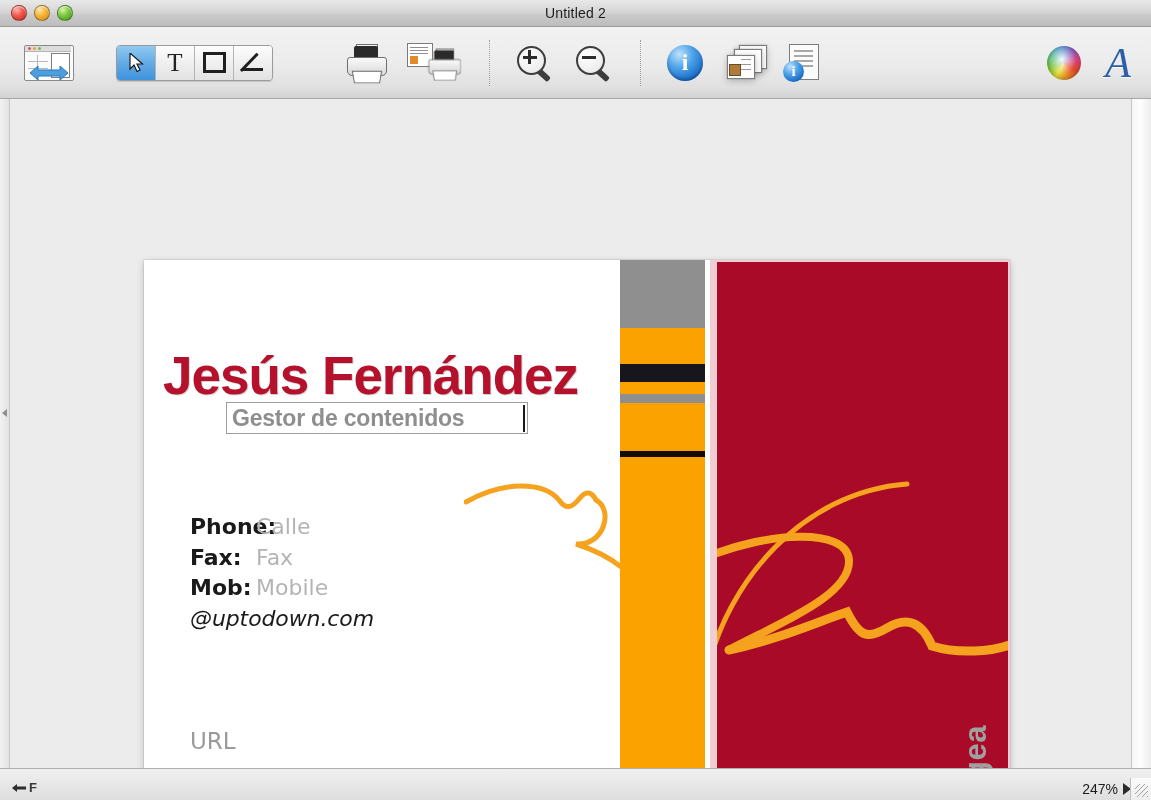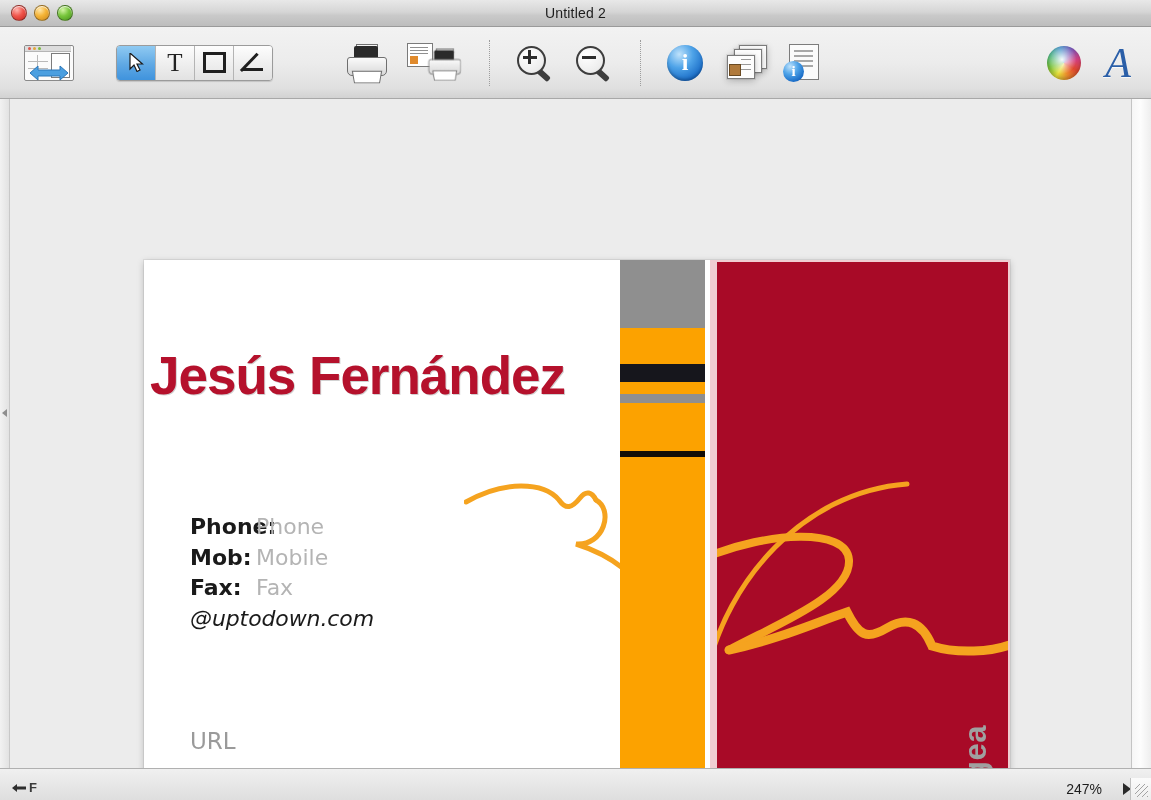--- a/index.html
+++ b/index.html
@@ -150,21 +150,21 @@
 
   .redpanel{position:absolute;left:566px;top:-5px;width:305px;height:563px;background:#f0cdd2;padding:7px;box-sizing:border-box;}
   .redpanel .fill{position:absolute;left:7px;top:7px;right:7px;bottom:7px;background:#a80a27;overflow:hidden;}
   .vert-brand{
     position:absolute;right:14px;bottom:86px;
     transform:rotate(-90deg);transform-origin:right bottom;
     white-space:nowrap;color:#a0a0a0;font-weight:bold;font-size:31px;letter-spacing:.5px;
   }
 
   .name{
-    position:absolute;left:6px;top:85px;width:470px;
+    position:absolute;left:19px;top:85px;width:470px;
     font-size:53px;font-weight:bold;color:#b5112c;letter-spacing:-1px;
     text-shadow:1px 1px 0 rgba(0,0,0,.18);
   }
   .subtitle-box{
     position:absolute;left:82px;top:142px;width:302px;height:32px;
     border:1px solid #9d9d9d;background:transparent;box-sizing:border-box;
     display:flex;align-items:center;padding-left:5px;
   }
   .subtitle-box .txt{font-size:23px;font-weight:bold;color:#8e8e8e;letter-spacing:-.2px;}
   .caret{position:absolute;right:2px;top:2px;width:2px;height:27px;background:#1a1a1a;}
@@ -182,21 +182,21 @@
     background:linear-gradient(to bottom,#f0f0f0,#dedede);border-top:1px solid #b0b0b0;}
   .fbadge{position:absolute;left:12px;bottom:5px;display:flex;align-items:center;gap:3px;
      font-size:13px;font-weight:bold;color:#3a3a3a;}
   .tabstrip{position:absolute;left:56px;bottom:0;display:flex;align-items:flex-end;height:25px;}
   .tab{height:23px;display:flex;align-items:center;padding:0 14px;font-size:13px;color:#1d1d1d;
     border:1px solid #a0a0a0;border-bottom:none;border-radius:6px 6px 0 0;
     background:linear-gradient(to bottom,#d4d4d4,#bfbfbf);margin-right:-6px;}
   .tab.active{background:linear-gradient(to bottom,#ffffff,#f3f3f3);z-index:3;}
   .tab-filler{width:100px;height:18px;border:1px solid #a0a0a0;border-bottom:none;border-radius:0 6px 0 0;
      background:linear-gradient(to bottom,#cfcfcf,#b9b9b9);margin-left:-6px;}
-  .zoombox{position:absolute;right:20px;bottom:3px;display:flex;align-items:center;gap:21px;
+  .zoombox{position:absolute;right:20px;bottom:3px;display:flex;align-items:center;gap:5px;
      font-size:14px;color:#1d1d1d;}
   .zoom-arrow{width:0;height:0;border-left:8px solid #2a2a2a;border-top:6px solid transparent;border-bottom:6px solid transparent;}
   .grip{position:absolute;right:0;bottom:0;width:20px;height:22px;
     background:linear-gradient(to bottom,#fbfbfb,#ededed);border-left:1px solid #c0c0c0;}
   .grip i{position:absolute;right:3px;bottom:3px;width:13px;height:13px;
     background:
       linear-gradient(135deg,transparent 45%,#a3a3a3 45%,#a3a3a3 56%,transparent 56%) 0 0/5px 5px repeat;}
 </style>
 </head>
 <body>
@@ -358,33 +358,37 @@
               <path d="M0 300 C20 210 95 120 200 112" fill="none" stroke="#f5a31f" stroke-width="5" stroke-linecap="round"></path>
               <path d="M0 185 C60 160 140 155 142 188 C144 224 70 252 22 278" fill="none" stroke="#f5a31f" stroke-width="8" stroke-linecap="round"></path>
               <path d="M22 278 C70 268 110 250 140 240 C152 264 160 268 180 256 C200 244 215 250 225 274 C250 282 285 280 305 272" fill="none" stroke="#f5a31f" stroke-width="9" stroke-linecap="round"></path>
             </svg>
             <div class="vert-brand">Media Ingea</div>
           </div>
         </div>
 
         <div class="name">Jesús Fernández</div>
 
+        <div class="subtitle-box">
+          <span class="txt">Gestor de contenidos</span>
+          <span class="caret"></span>
+        </div>
 
         <div class="contact">
           <div class="crow">
             <span class="lab">Phone:</span>
-            <span class="ph">Phone</span>
+            <span class="ph">Calle</span>
+          </div>
+          <div class="crow">
+            <span class="lab">Fax:</span>
+            <span class="ph">Fax</span>
           </div>
           <div class="crow">
             <span class="lab">Mob:</span>
             <span class="ph">Mobile</span>
-          </div>
-          <div class="crow">
-            <span class="lab">Fax:</span>
-            <span class="ph">Fax</span>
           </div>
           <div class="cline">@uptodown.com</div>
         </div>
 
         <div class="urlrow">URL</div>
       </div>
 
     </div>
 
     <div class="vscroll"></div>

